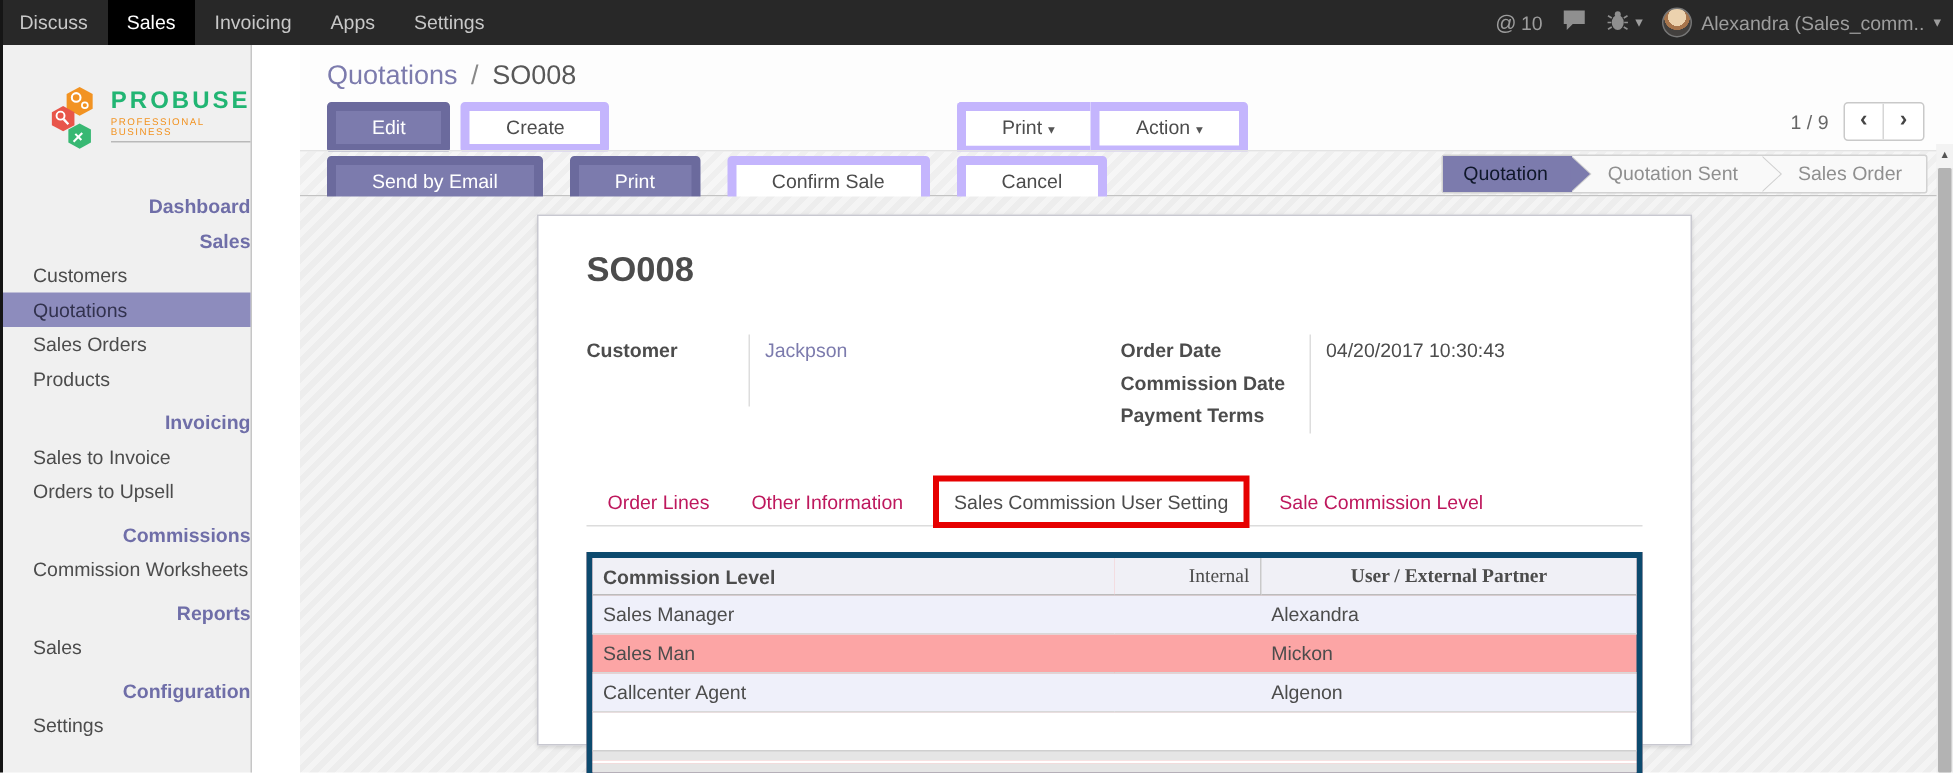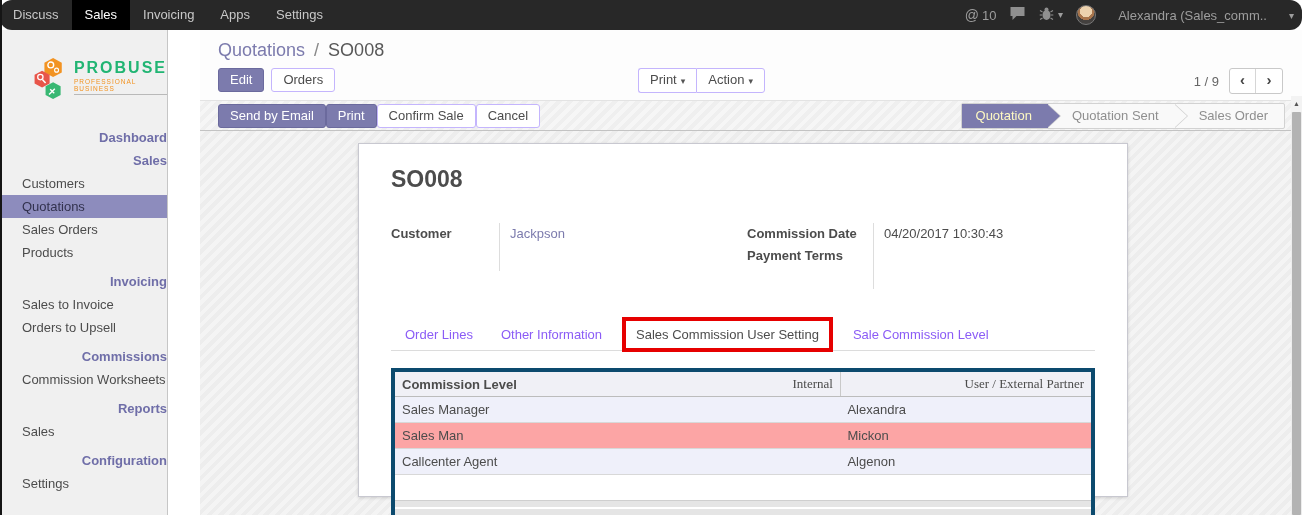--- a/index.html
+++ b/index.html
@@ -1,30 +1,30 @@
 <!DOCTYPE html>
 <html><head>
 <meta charset="utf-8">
 <style>
   * { margin:0; padding:0; box-sizing:border-box; }
   html,body { width:1302px; height:515px; overflow:hidden; font-family:"Liberation Sans", sans-serif; background:#fff; }
   .left-edge { position:absolute; left:0; top:0; width:2px; height:515px; background:#151515; z-index:60; }
 
   
-  .topbar { position:absolute; left:0; top:0; width:1302px; height:30px; background:#282828; z-index:50; display:flex; align-items:stretch;border-radius:12px; }
+  .topbar { position:absolute; left:0; top:0; width:1302px; height:30px; background:#282828; z-index:50; display:flex; align-items:stretch; }
   .menu-item { color:#c8c8c8; font-size:13px; line-height:30px; padding:0 13px; cursor:pointer; }
   .menu-item.active { background:#000; color:#fff; }
   .topbar-right { position:absolute; right:8px; top:0; height:30px; display:flex; align-items:center; gap:13px; color:#9d9d9d; font-size:13px; }
   .mention { display:flex; align-items:center; gap:3px; }
   .mention-glyph { font-size:14px; }
   .icon-svg { display:inline-block; vertical-align:middle; }
   .caret { font-size:10px; color:#9d9d9d; }
   .avatar { width:20px; height:20px; border-radius:50%; border:1px solid #777;
             background: radial-gradient(circle at 50% 30%, #ecd2ae 0 38%, #a8754c 39% 55%, #43403e 56%); }
-  .user-menu { display:flex; align-items:center; gap:22px; cursor:pointer; }
+  .user-menu { display:flex; align-items:center; gap:6px; cursor:pointer; }
 
   
   .sidebar { position:absolute; left:0; top:30px; width:168px; height:485px; background:#f0f0f0; border-right:1px solid #c6c6c6; z-index:10; }
   .logo { padding:10px 0 6px 34px; display:flex; align-items:center; gap:4px; }
   .brand-block { margin-top:-6px; }
   .brand-name { color:#21b573; font-weight:bold; font-size:16px; letter-spacing:2px; }
   .brand-tagline { color:#f29322; font-size:6.5px; letter-spacing:1px; border-bottom:1px solid #b9b9b9; padding-bottom:2px; margin-top:1px; }
   .side-header { font-size:13px; font-weight:bold; color:#6f6ea8; padding:4px 0 4px 12px; cursor:pointer;text-align:right; }
   .side-item { font-size:13px; color:#4c4c4c; padding:4px 0 4px 22px; cursor:pointer; position:relative; }
   .side-item.selected { background:#8d8cbd; color:#32324e; }
@@ -32,45 +32,45 @@
 
   
   .main { position:absolute; left:200px; top:30px; width:1102px; height:485px; background:#fff; }
 
   .control-panel { position:absolute; left:0; top:0; width:1102px; height:70px; background:#fdfdfd; }
   .breadcrumb { position:absolute; left:18px; top:10px; font-size:18px; }
   .breadcrumb .bc-parent { color:#7c7bad; cursor:pointer; }
   .breadcrumb .bc-sep { color:#888; padding:0 4px; }
   .breadcrumb .bc-current { color:#585858; }
   .cp-buttons { position:absolute; left:18px; top:38px; display:flex; gap:7px; }
-  .btn { display:inline-block; font-size:13px; line-height:22px; padding:0 11px; border-radius:3px; border:1px solid #c4b5fd; background:#fff; color:#4c4c4c; cursor:pointer; }
+  .btn { display:inline-block; font-size:13px; line-height:22px; padding:0 24px; border-radius:3px; border:6px solid #c4b5fd; background:#fff; color:#4c4c4c; cursor:pointer; }
   .btn-primary { background:#7c7bad; border-color:#6b6a9d; color:#fff; }
   .center-buttons { position:absolute; left:438px; top:38px; display:flex; }
   .center-buttons .btn { border-radius:0; }
   .center-buttons .btn:first-child { border-radius:3px 0 0 3px; border-right:none; }
   .center-buttons .btn:last-child { border-radius:0 3px 3px 0; }
   .btn .caret-d { font-size:9px; color:#555; margin-left:4px; }
   .pager { position:absolute; right:19px; top:38px; display:flex; align-items:center; gap:10px; }
   .pager-value { font-size:13px; color:#666; }
   .pager-btns { display:flex; border:1px solid #c9c9c9; border-radius:3px; overflow:hidden; background:#fff; }
   .pager-btn { width:26px; height:24px; text-align:center; line-height:22px; font-size:15px; font-weight:bold; color:#444; cursor:pointer; }
   .pager-btn:first-child { border-right:1px solid #d6d6d6; }
 
   
   .statusbar { position:absolute; left:0; top:70px; width:1102px; height:31px; border-top:1px solid #e3e3e3; border-bottom:1px solid #c3c3c3;
                background:repeating-linear-gradient(135deg,#f6f6f6 0 4px,#efefef 4px 8px); }
-  .sb-buttons { position:absolute; left:18px; top:3px; display:flex; gap:0; }
+  .sb-buttons { position:absolute; left:18px; top:3px; display:flex; gap:18px; }
   .steps { position:absolute; right:17px; top:2px; display:flex; height:26px; background:#f9f9f9; border:1px solid #d2d2d2; border-radius:2px; }
   .step { position:relative; font-size:13px; line-height:24px; color:#8f8f8f; padding:0 16px 0 24px; cursor:pointer; white-space:nowrap; }
   .step:first-child { padding-left:14px; }
   .step:not(:last-child)::before { content:""; position:absolute; right:-13px; top:0; z-index:1;
       border-top:12px solid transparent; border-bottom:12px solid transparent; border-left:13px solid #cfcfcf; }
   .step:not(:last-child)::after { content:""; position:absolute; right:-12px; top:0; z-index:2;
       border-top:12px solid transparent; border-bottom:12px solid transparent; border-left:13px solid #f9f9f9; }
-  .step.active { background:#7c7bad; color:#fef9c3; }
+  .step.active { background:#7c7bad; color:#0f172a; }
   .step.active::after { border-left-color:#7c7bad; }
   .step:nth-child(1){ z-index:6; } .step:nth-child(2){ z-index:4; } .step:nth-child(3){ z-index:2; }
 
   
   .content { position:absolute; left:0; top:101px; width:1102px; height:384px;
              background:repeating-linear-gradient(135deg,#f4f4f4 0 4px,#ededed 4px 8px); }
   .sheet { position:absolute; left:158px; top:12px; width:770px; height:354px; background:#fff; border:1px solid #c8c8d0; box-shadow:0 1px 3px rgba(0,0,0,.15); padding:20px 32px; }
   .sheet-title { font-size:23px; font-weight:bold; color:#4c4c4c; margin:2px 0 30px; }
   .fields { display:flex; }
   .fgroup-left { width:356px; display:flex; }
@@ -80,30 +80,30 @@
   .fvalue { font-size:13px; color:#4c4c4c; line-height:21px; padding-left:10px; }
   .fvalue.link { color:#7c7bad; cursor:pointer; }
   .fgroup-right { flex:1; display:flex; }
   .fgroup-right .labels { width:126px; }
   .fgroup-right .labels .flabel { display:block; line-height:21.5px; }
   .fgroup-right .vsep { height:66px; }
   .fgroup-left .vsep { height:48px; }
 
   
   .tabs { margin-top:28px; display:flex; align-items:flex-end; border-bottom:1px solid #dcdcdc; }
-  .tab { font-size:13px; color:#8b5cf6; padding:8px 14px; cursor:pointer; white-space:nowrap; }
+  .tab { font-size:13px; color:#be185d; padding:8px 14px; cursor:pointer; white-space:nowrap; }
   .tab.active { color:#4c4c4c; border:4px solid #e60000; background:#fff; padding:6px 10px; margin:0 6px -2px 6px; }
 
   
   .table-annotation { margin-top:17px; border:4px solid #0c4a6e; background:#fca5a5; }
   table.commission { width:100%; border-collapse:collapse; font-size:13px; color:#4c4c4c; table-layout:fixed; }
   table.commission th { background:#f0f0f6; border-bottom:1px solid #bcbcbc; padding:4px 7px; }
   th.h-level { text-align:left; font-weight:bold; width:50%; }
   th.h-internal { text-align:right; font-weight:normal; font-family:"Liberation Serif", serif; width:14%; padding-right:4px; }
-  th.h-user { text-align:right; font-weight:normal; font-family:"Liberation Serif", serif; border-left:1px solid #c9c9c9; width:36%; }
+  th.h-user { text-align:center; font-weight:bold; font-family:"Liberation Serif", serif; border-left:1px solid #c9c9c9; width:36%; }
   table.commission td { padding:5px 7px; border-top:1px solid #d8d8d8; }
   tr.odd td { background:#eff0fa; }
   tr.empty td { height:25px; background:#fff; }
   .tfoot-strip1 { height:7px; background:#e5e5e5; border-top:1px solid #cfcfcf; }
   .tfoot-gap { height:2px; background:#fff; }
   .tfoot-strip2 { height:6px; background:#e5e5e5; }
 
   
   .scrollbar { position:absolute; right:0; top:96px; width:11px; height:419px; background:#ededed; z-index:40; }
   .scroll-up { height:16px; text-align:center; font-size:7px; line-height:16px; color:#555; background:#f3f3f3; cursor:pointer; }
@@ -191,21 +191,21 @@
 <div class="main">
 
   <div class="control-panel">
     <div class="breadcrumb">
       <span class="bc-parent">Quotations</span>
       <span class="bc-sep">/</span>
       <span class="bc-current">SO008</span>
     </div>
     <div class="cp-buttons">
       <span class="btn btn-primary">Edit</span>
-      <span class="btn">Orders</span>
+      <span class="btn">Create</span>
     </div>
     <div class="center-buttons">
       <span class="btn">
         <span>Print</span><span class="caret-d">▾</span>
       </span>
       <span class="btn">
         <span>Action</span><span class="caret-d">▾</span>
       </span>
     </div>
     <div class="pager">
@@ -236,20 +236,21 @@
       <div class="sheet-title">SO008</div>
 
       <div class="fields">
         <div class="fgroup-left">
           <span class="flabel">Customer</span>
           <span class="vsep"></span>
           <span class="fvalue link">Jackpson</span>
         </div>
         <div class="fgroup-right">
           <span class="labels">
+            <span class="flabel">Order Date</span>
             <span class="flabel">Commission Date</span>
             <span class="flabel">Payment Terms</span>
           </span>
           <span class="vsep"></span>
           <span class="fvalue">04/20/2017 10:30:43</span>
         </div>
       </div>
 
       <div class="tabs">
         <span class="tab">Order Lines</span>

